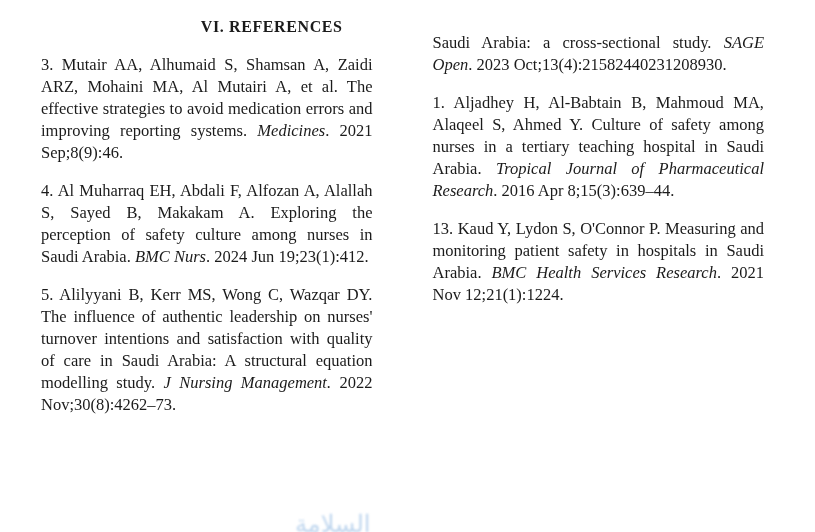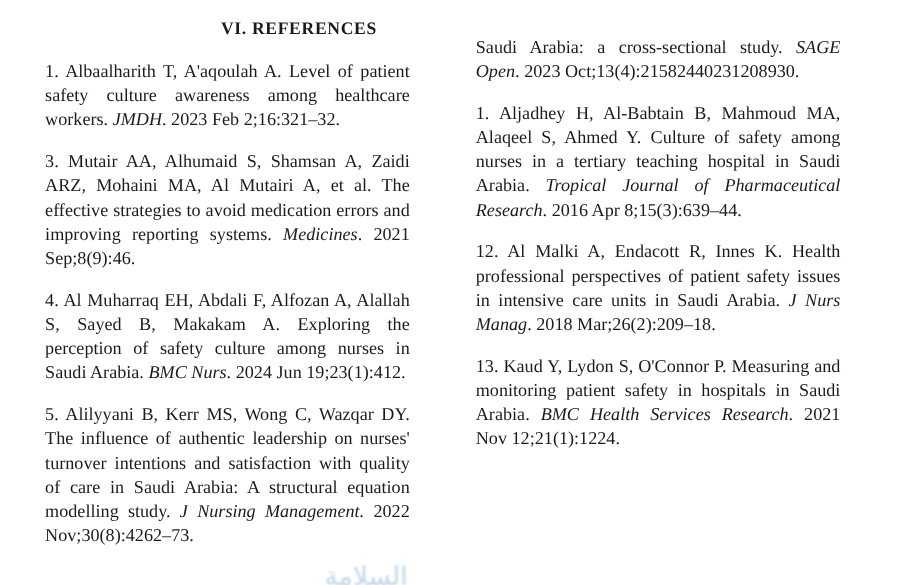--- a/index.html
+++ b/index.html
@@ -56,29 +56,27 @@
     letter-spacing:2px;
   }
 </style>
 </head>
 <body>
 
 <div class="page">
   <div class="column">
     <div class="references-heading">VI. REFERENCES</div>
     <div>
-        <p class="reference"><span class="seg">1. Albaalharith T, A'aqoulah A. Level of patient safety culture awareness among healthcare workers. </span><span class="seg italic">JMDH</span><span class="seg">. 2023 Feb 2;16:321–32.</span></p>
         <p class="reference"><span class="seg">3. Mutair AA, Alhumaid S, Shamsan A, Zaidi ARZ, Mohaini MA, Al Mutairi A, et al. The effective strategies to avoid medication errors and improving reporting systems. </span><span class="seg italic">Medicines</span><span class="seg">. 2021 Sep;8(9):46.</span></p>
         <p class="reference"><span class="seg">4. Al Muharraq EH, Abdali F, Alfozan A, Alallah S, Sayed B, Makakam A. Exploring the perception of safety culture among nurses in Saudi Arabia. </span><span class="seg italic">BMC Nurs</span><span class="seg">. 2024 Jun 19;23(1):412.</span></p>
         <p class="reference"><span class="seg">5. Alilyyani B, Kerr MS, Wong C, Wazqar DY. The influence of authentic leadership on nurses' turnover intentions and satisfaction with quality of care in Saudi Arabia: A structural equation modelling study. </span><span class="seg italic">J Nursing Management.</span><span class="seg"> 2022 Nov;30(8):4262–73.</span></p>
       </div>
   </div>
   <div class="column">
     <div>
         <p class="reference"><span class="seg">Saudi Arabia: a cross-sectional study. </span><span class="seg italic">SAGE Open</span><span class="seg">. 2023 Oct;13(4):21582440231208930.</span></p>
         <p class="reference"><span class="seg">1. Aljadhey H, Al-Babtain B, Mahmoud MA, Alaqeel S, Ahmed Y. Culture of safety among nurses in a tertiary teaching hospital in Saudi Arabia. </span><span class="seg italic">Tropical Journal of Pharmaceutical Research</span><span class="seg">. 2016 Apr 8;15(3):639–44.</span></p>
-        <p class="reference"><span class="seg">12. Al Malki A, Endacott R, Innes K. Health professional perspectives of patient safety issues in intensive care units in Saudi Arabia. </span><span class="seg italic">J Nurs Manag</span><span class="seg">. 2018 Mar;26(2):209–18.</span></p>
         <p class="reference"><span class="seg">13. Kaud Y, Lydon S, O'Connor P. Measuring and monitoring patient safety in hospitals in Saudi Arabia. </span><span class="seg italic">BMC Health Services Research</span><span class="seg">. 2021 Nov 12;21(1):1224.</span></p>
       </div>
   </div>
 </div>
 
 <div class="watermark">السلامة</div>
 
 </body></html>

